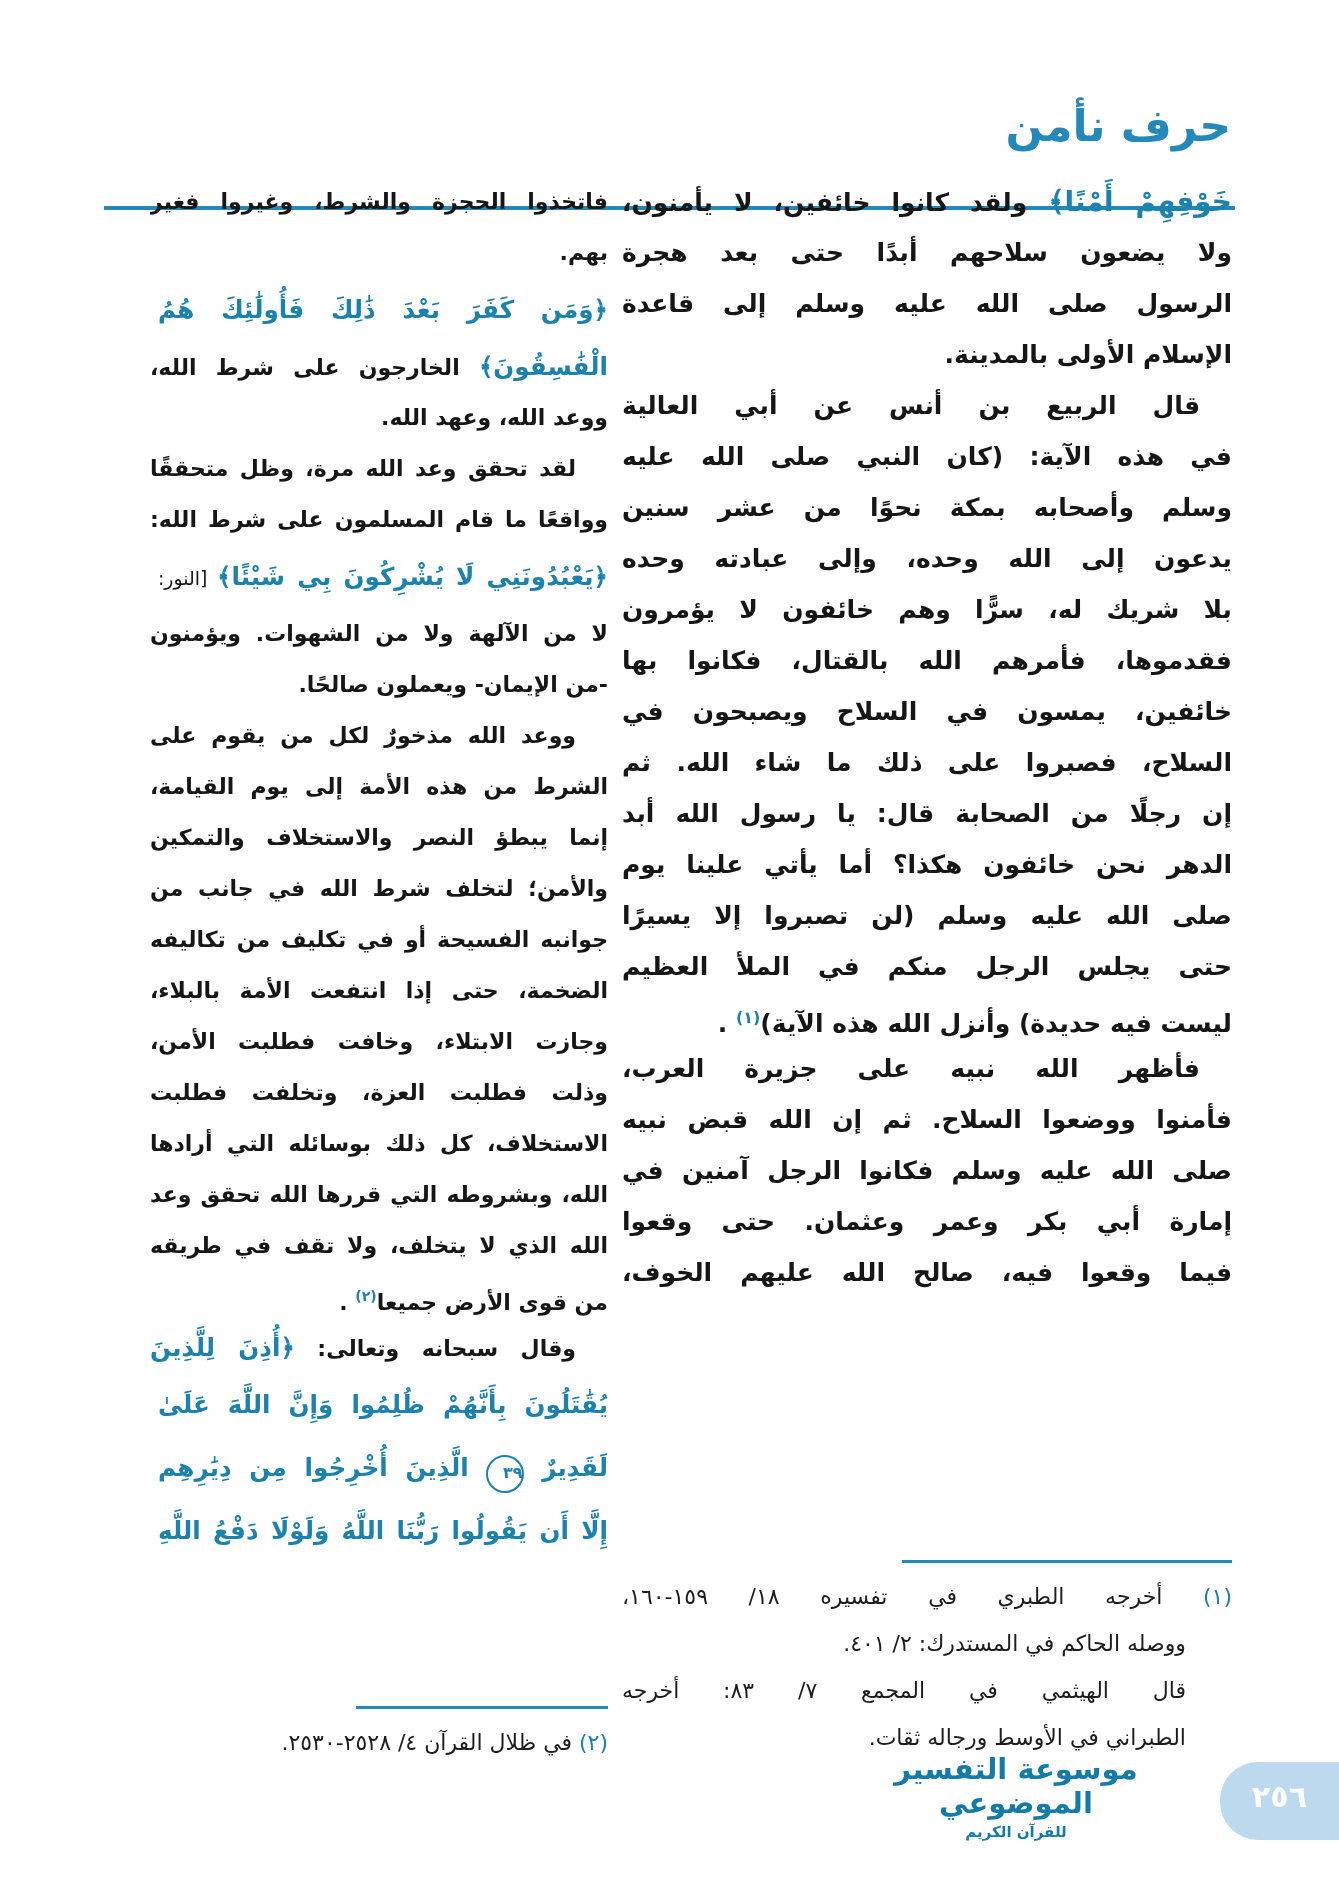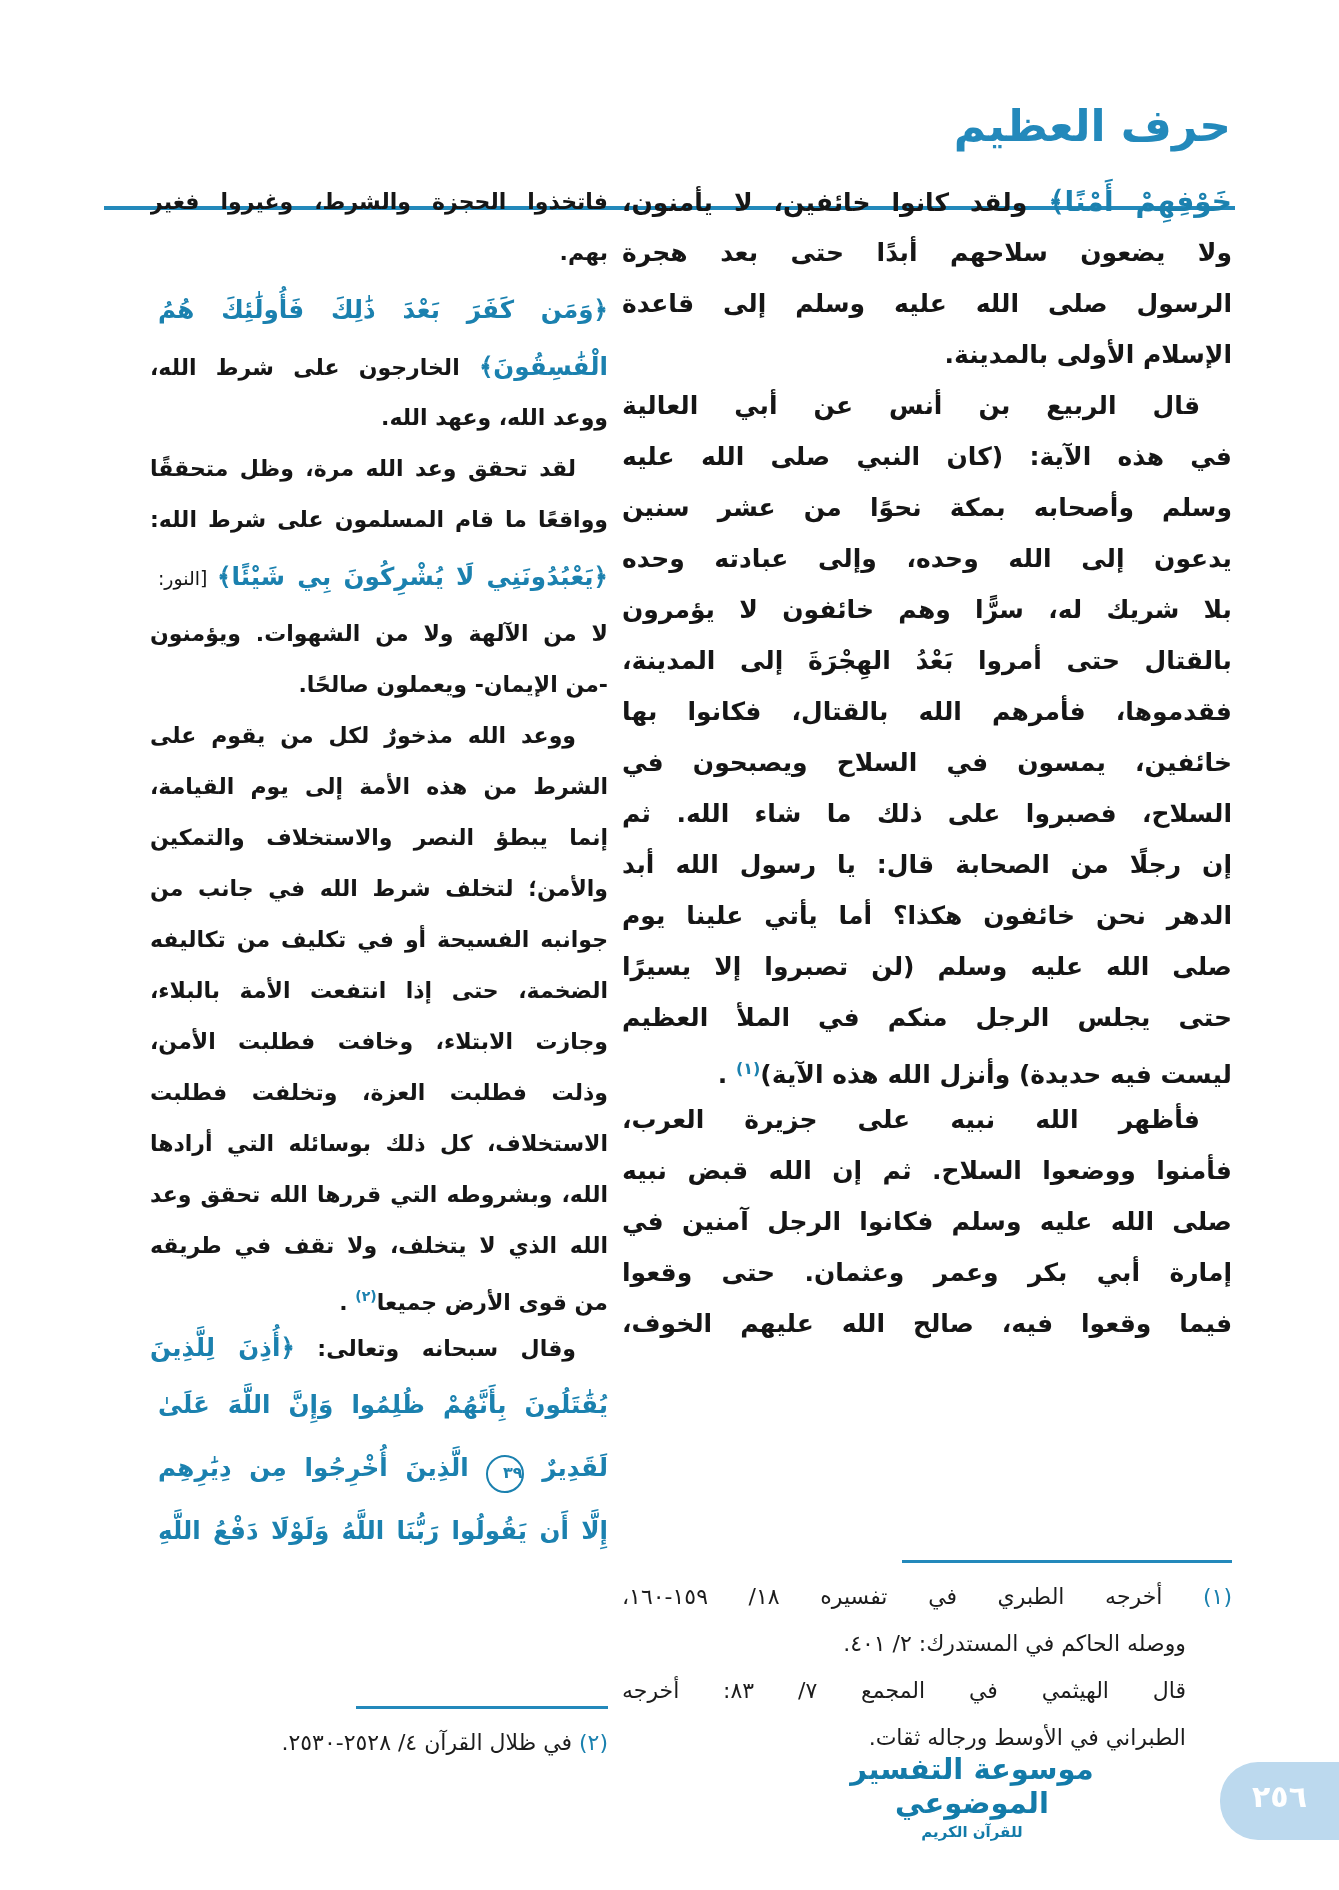--- a/index.html
+++ b/index.html
@@ -32,46 +32,45 @@
   .fn-sep{height:3px;background:var(--rule);}
   .fn-right .fn-sep{width:330px;}
   .fn-left  .fn-sep{width:252px;}
   .fn-lines{margin-top:10px;}
   .fn-line{line-height:47px;font-size:22px;font-weight:400;color:#1c1c1c;
            text-align:right;text-align-last:right;overflow:hidden;}
   .fn-line.j{text-align:justify;text-align-last:justify;}
   .fn-line.hang{padding-right:46px;}
   .sg-fn{color:#1c1c1c;}
   .sg-fnnum{color:var(--accent);}
-  .logo{position:absolute;left:800px;width:344px;top:1752px;text-align:center;color:var(--logo);}
+  .logo{position:absolute;left:844px;width:344px;top:1752px;text-align:center;color:var(--logo);}
   .logo-l1{font-size:29px;font-weight:700;letter-spacing:-1px;}
   .logo-l2{font-size:15px;font-weight:700;margin-top:3px;}
   .badge{position:absolute;right:0;top:1762px;width:119px;height:78px;background:var(--badge-bg);
          border-radius:38px 0 0 38px;color:var(--badge-fg);font-size:30px;font-weight:700;
          line-height:70px;text-align:center;}
 </style>
 </head>
 <body>
 
 <div class="page" style="--accent: #1b81af; --rule: #2389bb; --ink: #161616; --badge-bg: #bcd9ee; --badge-fg: #ffffff; --logo: #137ba9;">
 
-  <div class="hdr-title">حرف العظيم</div>
+  <div class="hdr-title">حرف نأمن</div>
   <div class="hdr-rule"></div>
 
   <div class="col col-right" id="col-right">
       <div class="ln"><span class="sg-quran">خَوْفِهِمْ أَمْنًا﴾</span><span class="sg-body"> ولقد كانوا خائفين، لا يأمنون،</span></div>
       <div class="ln"><span class="sg-body">ولا يضعون سلاحهم أبدًا حتى بعد هجرة</span></div>
       <div class="ln"><span class="sg-body">الرسول صلى الله عليه وسلم إلى قاعدة</span></div>
       <div class="ln ar"><span class="sg-body">الإسلام الأولى بالمدينة.</span></div>
       <div class="ln ind"><span class="sg-body">قال الربيع بن أنس عن أبي العالية</span></div>
       <div class="ln"><span class="sg-body">في هذه الآية: (كان النبي صلى الله عليه</span></div>
       <div class="ln"><span class="sg-body">وسلم وأصحابه بمكة نحوًا من عشر سنين</span></div>
       <div class="ln"><span class="sg-body">يدعون إلى الله وحده، وإلى عبادته وحده</span></div>
       <div class="ln"><span class="sg-body">بلا شريك له، سرًّا وهم خائفون لا يؤمرون</span></div>
-      <div class="ln"><span class="sg-body">بالقتال حتى أمروا بَعْدُ الهِجْرَةَ إلى المدينة،</span></div>
       <div class="ln"><span class="sg-body">فقدموها، فأمرهم الله بالقتال، فكانوا بها</span></div>
       <div class="ln"><span class="sg-body">خائفين، يمسون في السلاح ويصبحون في</span></div>
       <div class="ln"><span class="sg-body">السلاح، فصبروا على ذلك ما شاء الله. ثم</span></div>
       <div class="ln"><span class="sg-body">إن رجلًا من الصحابة قال: يا رسول الله أبد</span></div>
       <div class="ln"><span class="sg-body">الدهر نحن خائفون هكذا؟ أما يأتي علينا يوم</span></div>
       <div class="ln"><span class="sg-body">صلى الله عليه وسلم (لن تصبروا إلا يسيرًا</span></div>
       <div class="ln"><span class="sg-body">حتى يجلس الرجل منكم في الملأ العظيم</span></div>
       <div class="ln ar"><span class="sg-body">ليست فيه حديدة) وأنزل الله هذه الآية)</span><span class="sg-noteref">(١)</span><span class="sg-body"> .</span></div>
       <div class="ln ind"><span class="sg-body">فأظهر الله نبيه على جزيرة العرب،</span></div>
       <div class="ln"><span class="sg-body">فأمنوا ووضعوا السلاح. ثم إن الله قبض نبيه</span></div>

